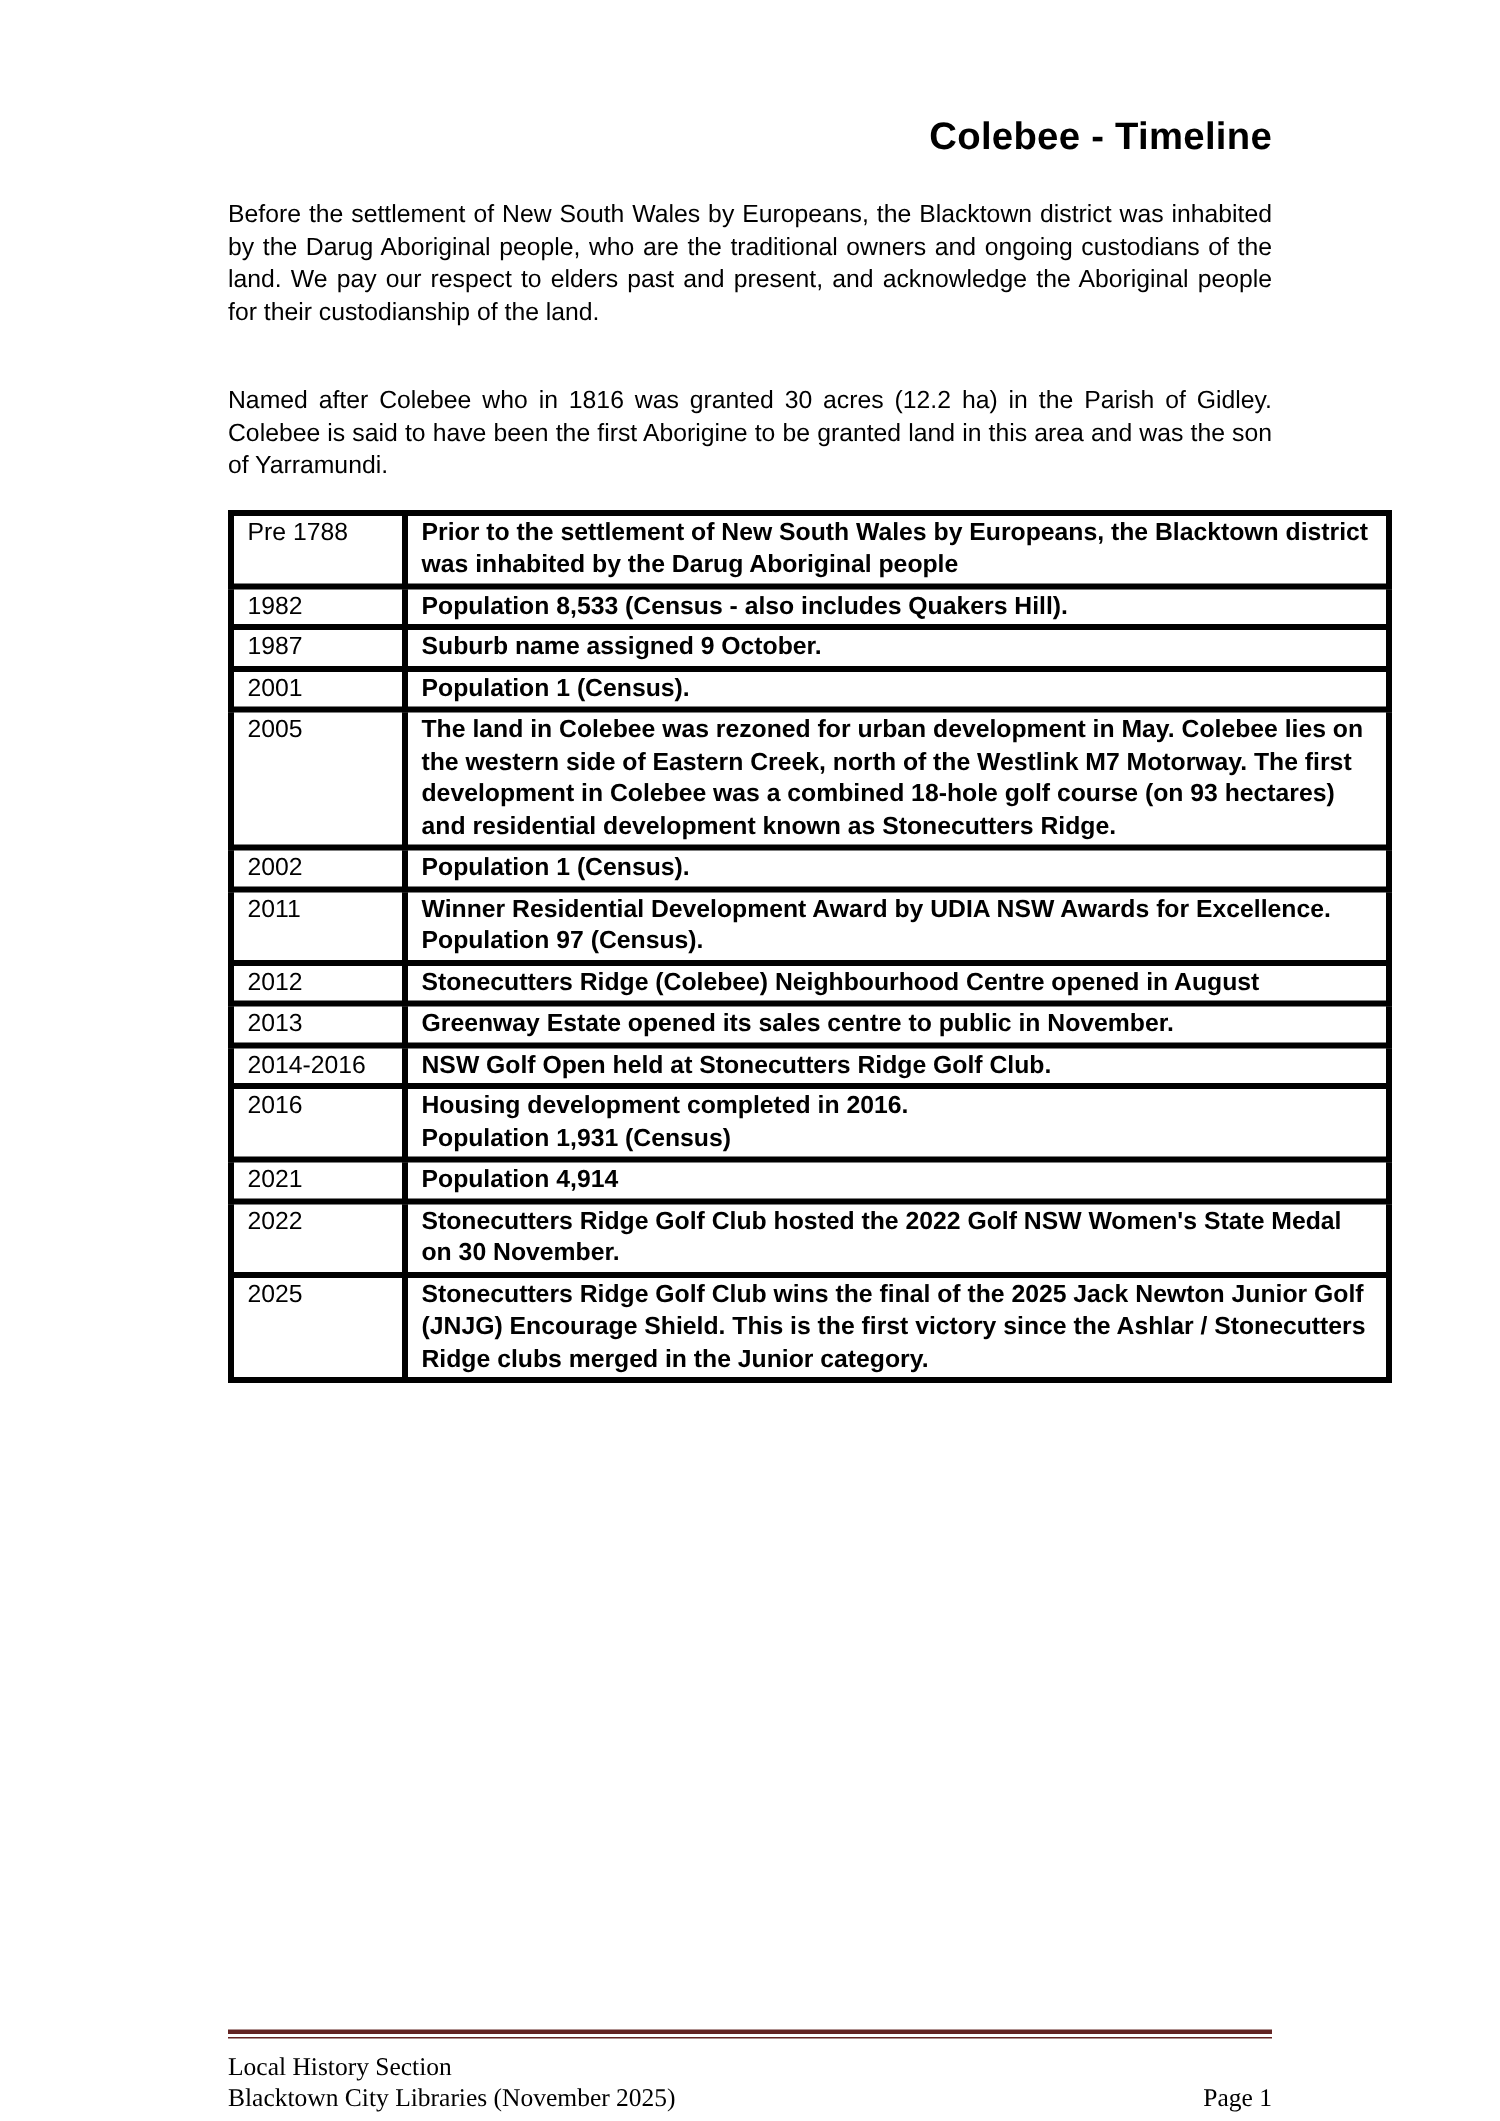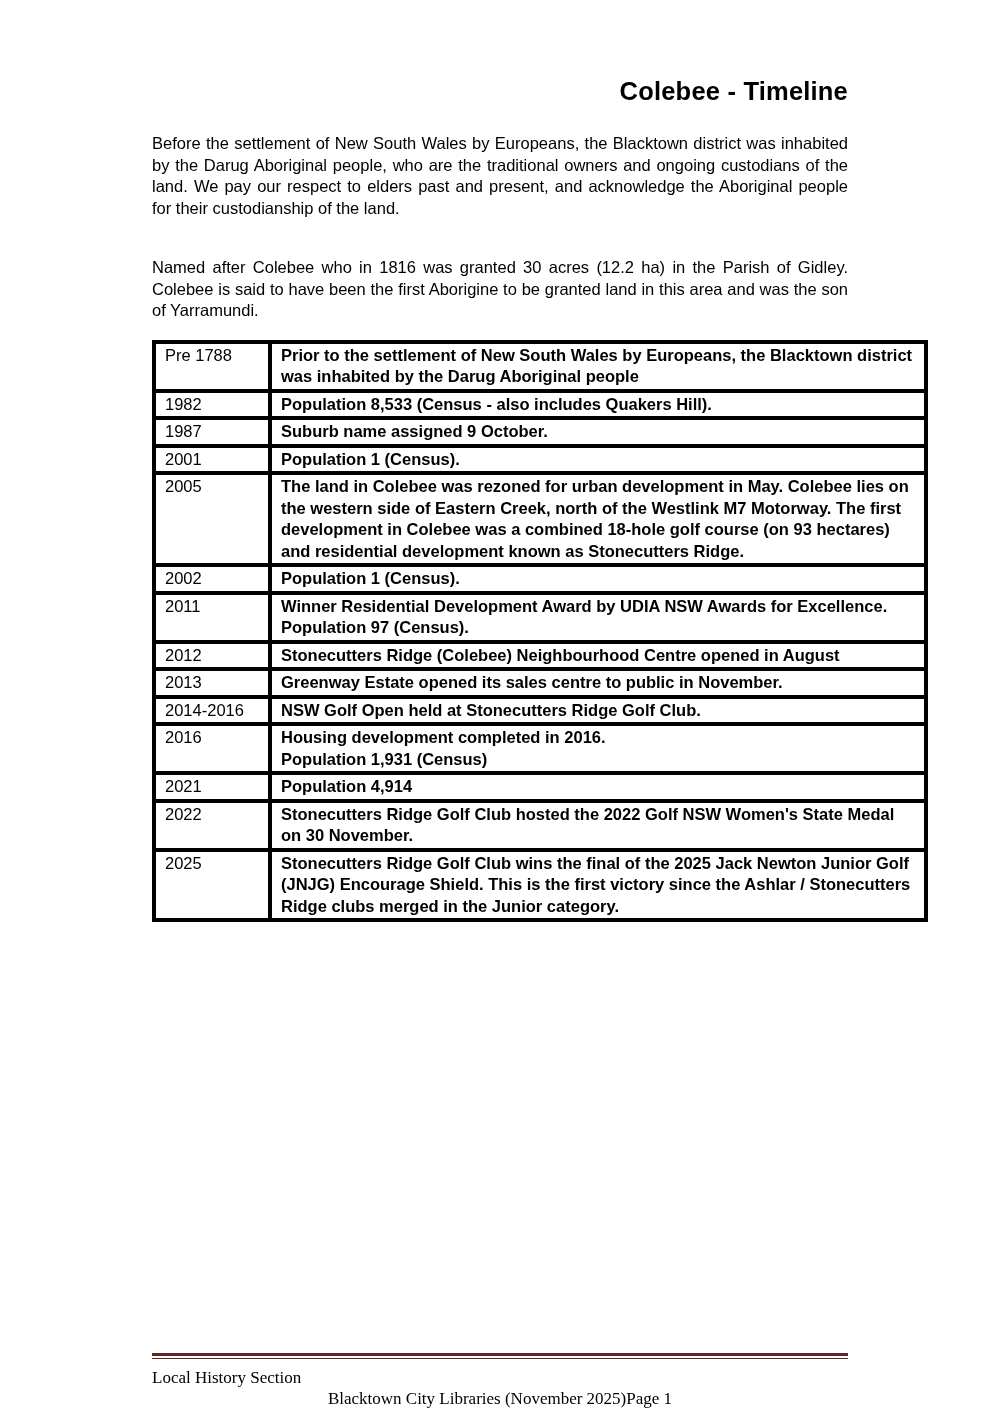--- a/index.html
+++ b/index.html
@@ -71,21 +71,21 @@
     border-bottom: 1px solid #632423;
   }
   .footer-text {
     margin-top: 8px;
     font-family: "Liberation Serif", serif;
     font-size: 17px;
     line-height: 21px;
   }
   .footer-row2 {
     display: flex;
-    justify-content: center;
+    justify-content: space-between;
     font-family: "Liberation Serif", serif;
     font-size: 17px;
     line-height: 21px;
   }
 </style>
 </head>
 <body>
 
 <div class="page">
 

